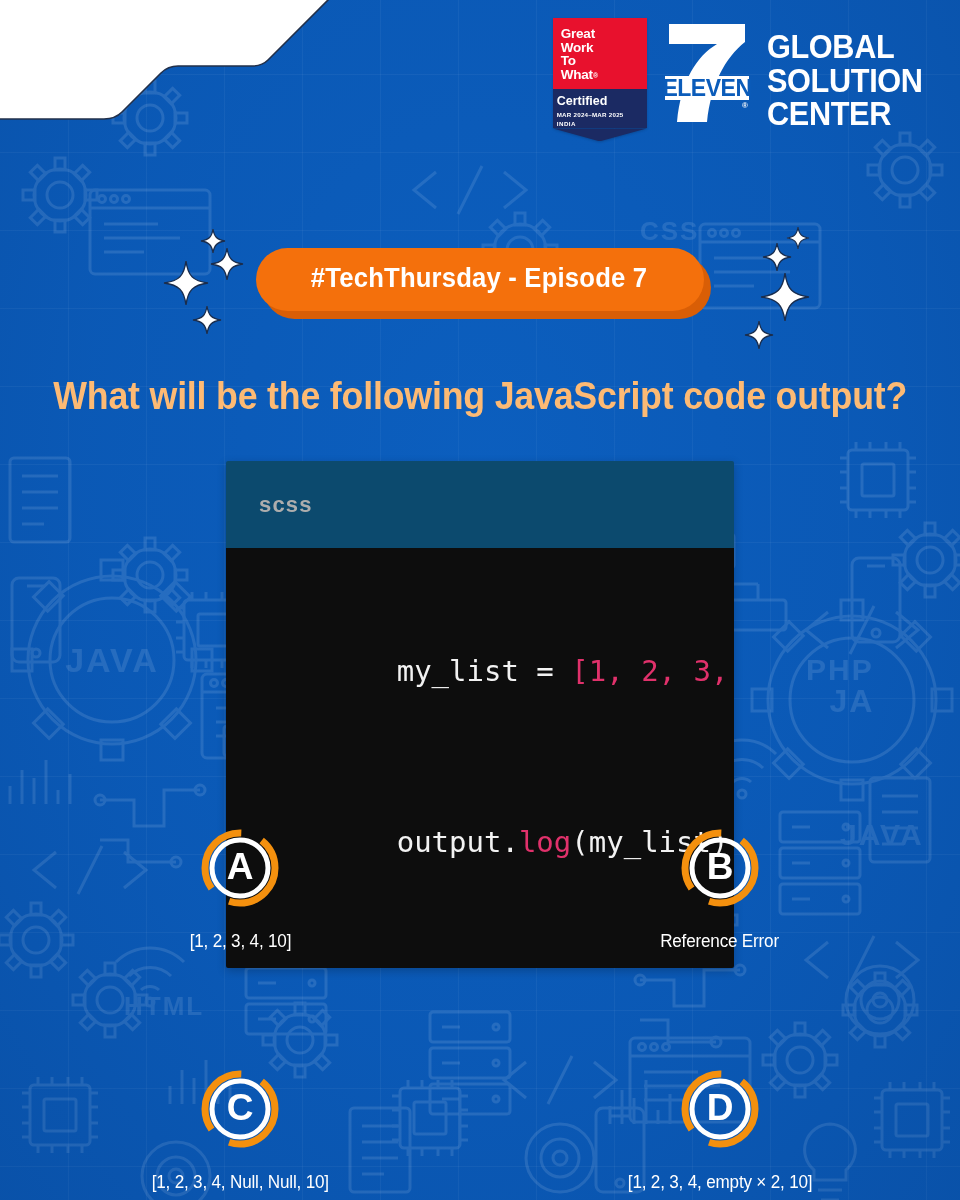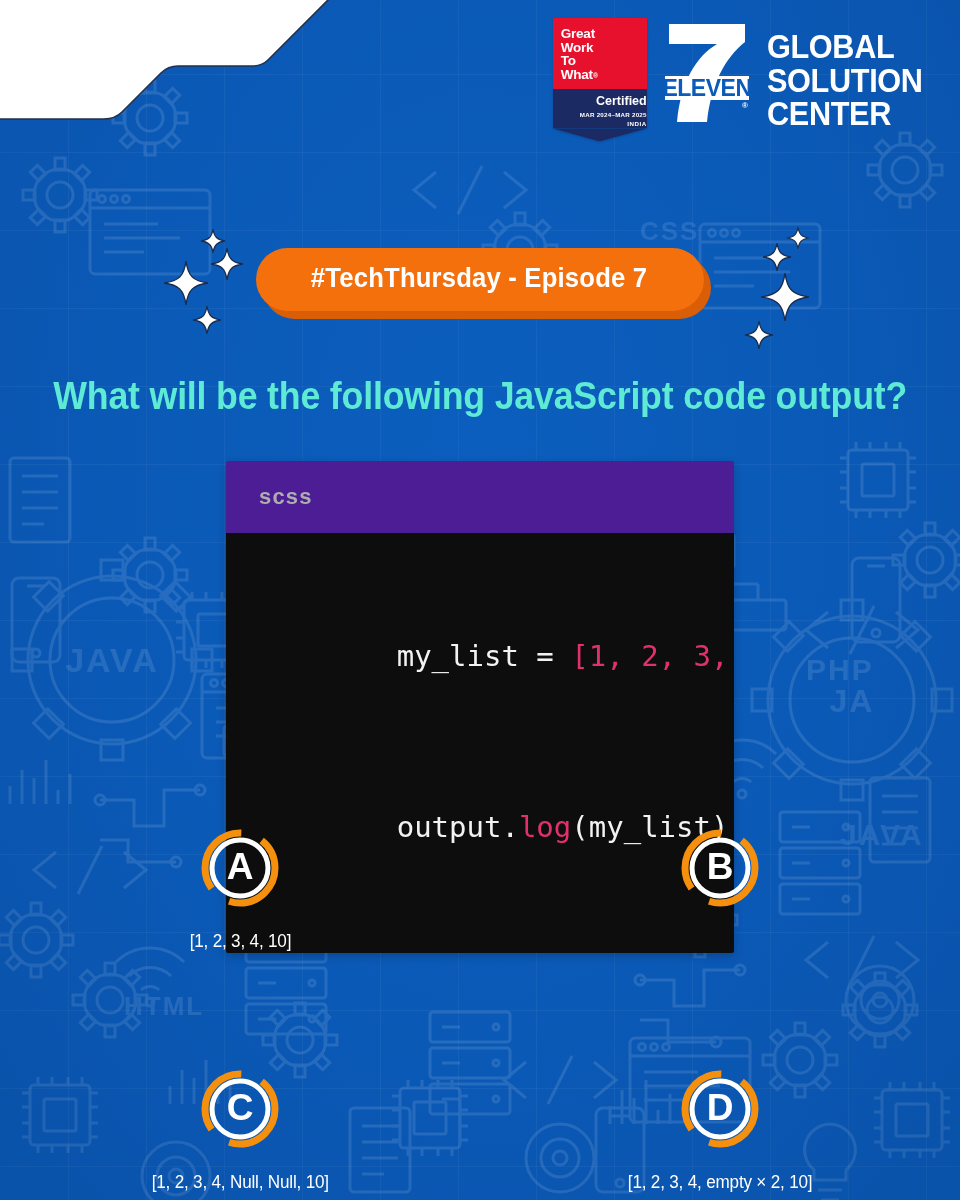--- a/index.html
+++ b/index.html
@@ -68,22 +68,22 @@
     font-weight: 700;
     font-size: 13.5px;
     line-height: 13.6px;
     letter-spacing: -0.2px;
   }
   .gptw-red div { white-space: nowrap; }
   .gptw-reg { font-size: 7px; vertical-align: 1px; }
   .gptw-navy {
     background: #1b2a63;
     color: #fff;
-    text-align: right;
-    padding: 5px 0 0 4px;
+    text-align: left;
+    padding: 5px 8px 0 4px;
     position: relative;
   }
   .gptw-cert {
     font-size: 12.5px;
     font-weight: 700;
     line-height: 14px;
   }
   .gptw-dates {
     font-size: 6.2px;
     font-weight: 700;
@@ -144,40 +144,40 @@
   }
   .sparkles { position: absolute; inset: 0; pointer-events: none; }
   .sparkles svg { position:absolute; overflow: visible; }
 
   
   .question {
     position: absolute;
     top: 375px;
     left: 0; right: 0;
     text-align: center;
-    color: #5eead4;
+    color: #fdba74;
     font-weight: 700;
     font-size: 38px;
     letter-spacing: -0.2px;
   }
   .question span { display:inline-block; transform: scaleX(0.94); }
 
   
   .code-card {
     position: absolute;
     left: 226px;
     top: 461px;
     width: 508px;
     border-radius: 2px;
     overflow: hidden;
     box-shadow: 0 3px 10px rgba(0,0,0,0.22);
   }
   .code-head {
-    background: #4c1d95;
-    height: 72px;
+    background: #0c4a6e;
+    height: 87px;
     display: flex;
     align-items: center;
     padding-left: 33px;
   }
   .code-lang {
     color: #adadad;
     font-size: 22px;
     font-weight: 700;
     letter-spacing: 1.2px;
     font-family: "Liberation Sans", sans-serif;
@@ -532,20 +532,21 @@
         <div class="opt-label"><span>[1, 2, 3, 4, 10]</span></div>
       </div>
       <div class="opt-cell">
         <div class="opt-badge">
           <svg viewBox="0 0 80 80" xmlns="http://www.w3.org/2000/svg">
             <circle cx="40" cy="40" r="35" fill="none" stroke="#f4900e" stroke-width="7" stroke-dasharray="78 22 78 22" stroke-dashoffset="12" stroke-linecap="butt"></circle>
             <circle cx="40" cy="40" r="28" fill="none" stroke="#ffffff" stroke-width="5"></circle>
           </svg>
           <div class="opt-letter">B</div>
         </div>
+        <div class="opt-label"><span>Reference Error</span></div>
       </div>
     </div>
 
     <div class="row-gap"></div>
 
     <div class="opt-row">
       <div class="opt-cell">
         <div class="opt-badge">
           <svg viewBox="0 0 80 80" xmlns="http://www.w3.org/2000/svg">
             <circle cx="40" cy="40" r="35" fill="none" stroke="#f4900e" stroke-width="7" stroke-dasharray="78 22 78 22" stroke-dashoffset="12" stroke-linecap="butt"></circle>

